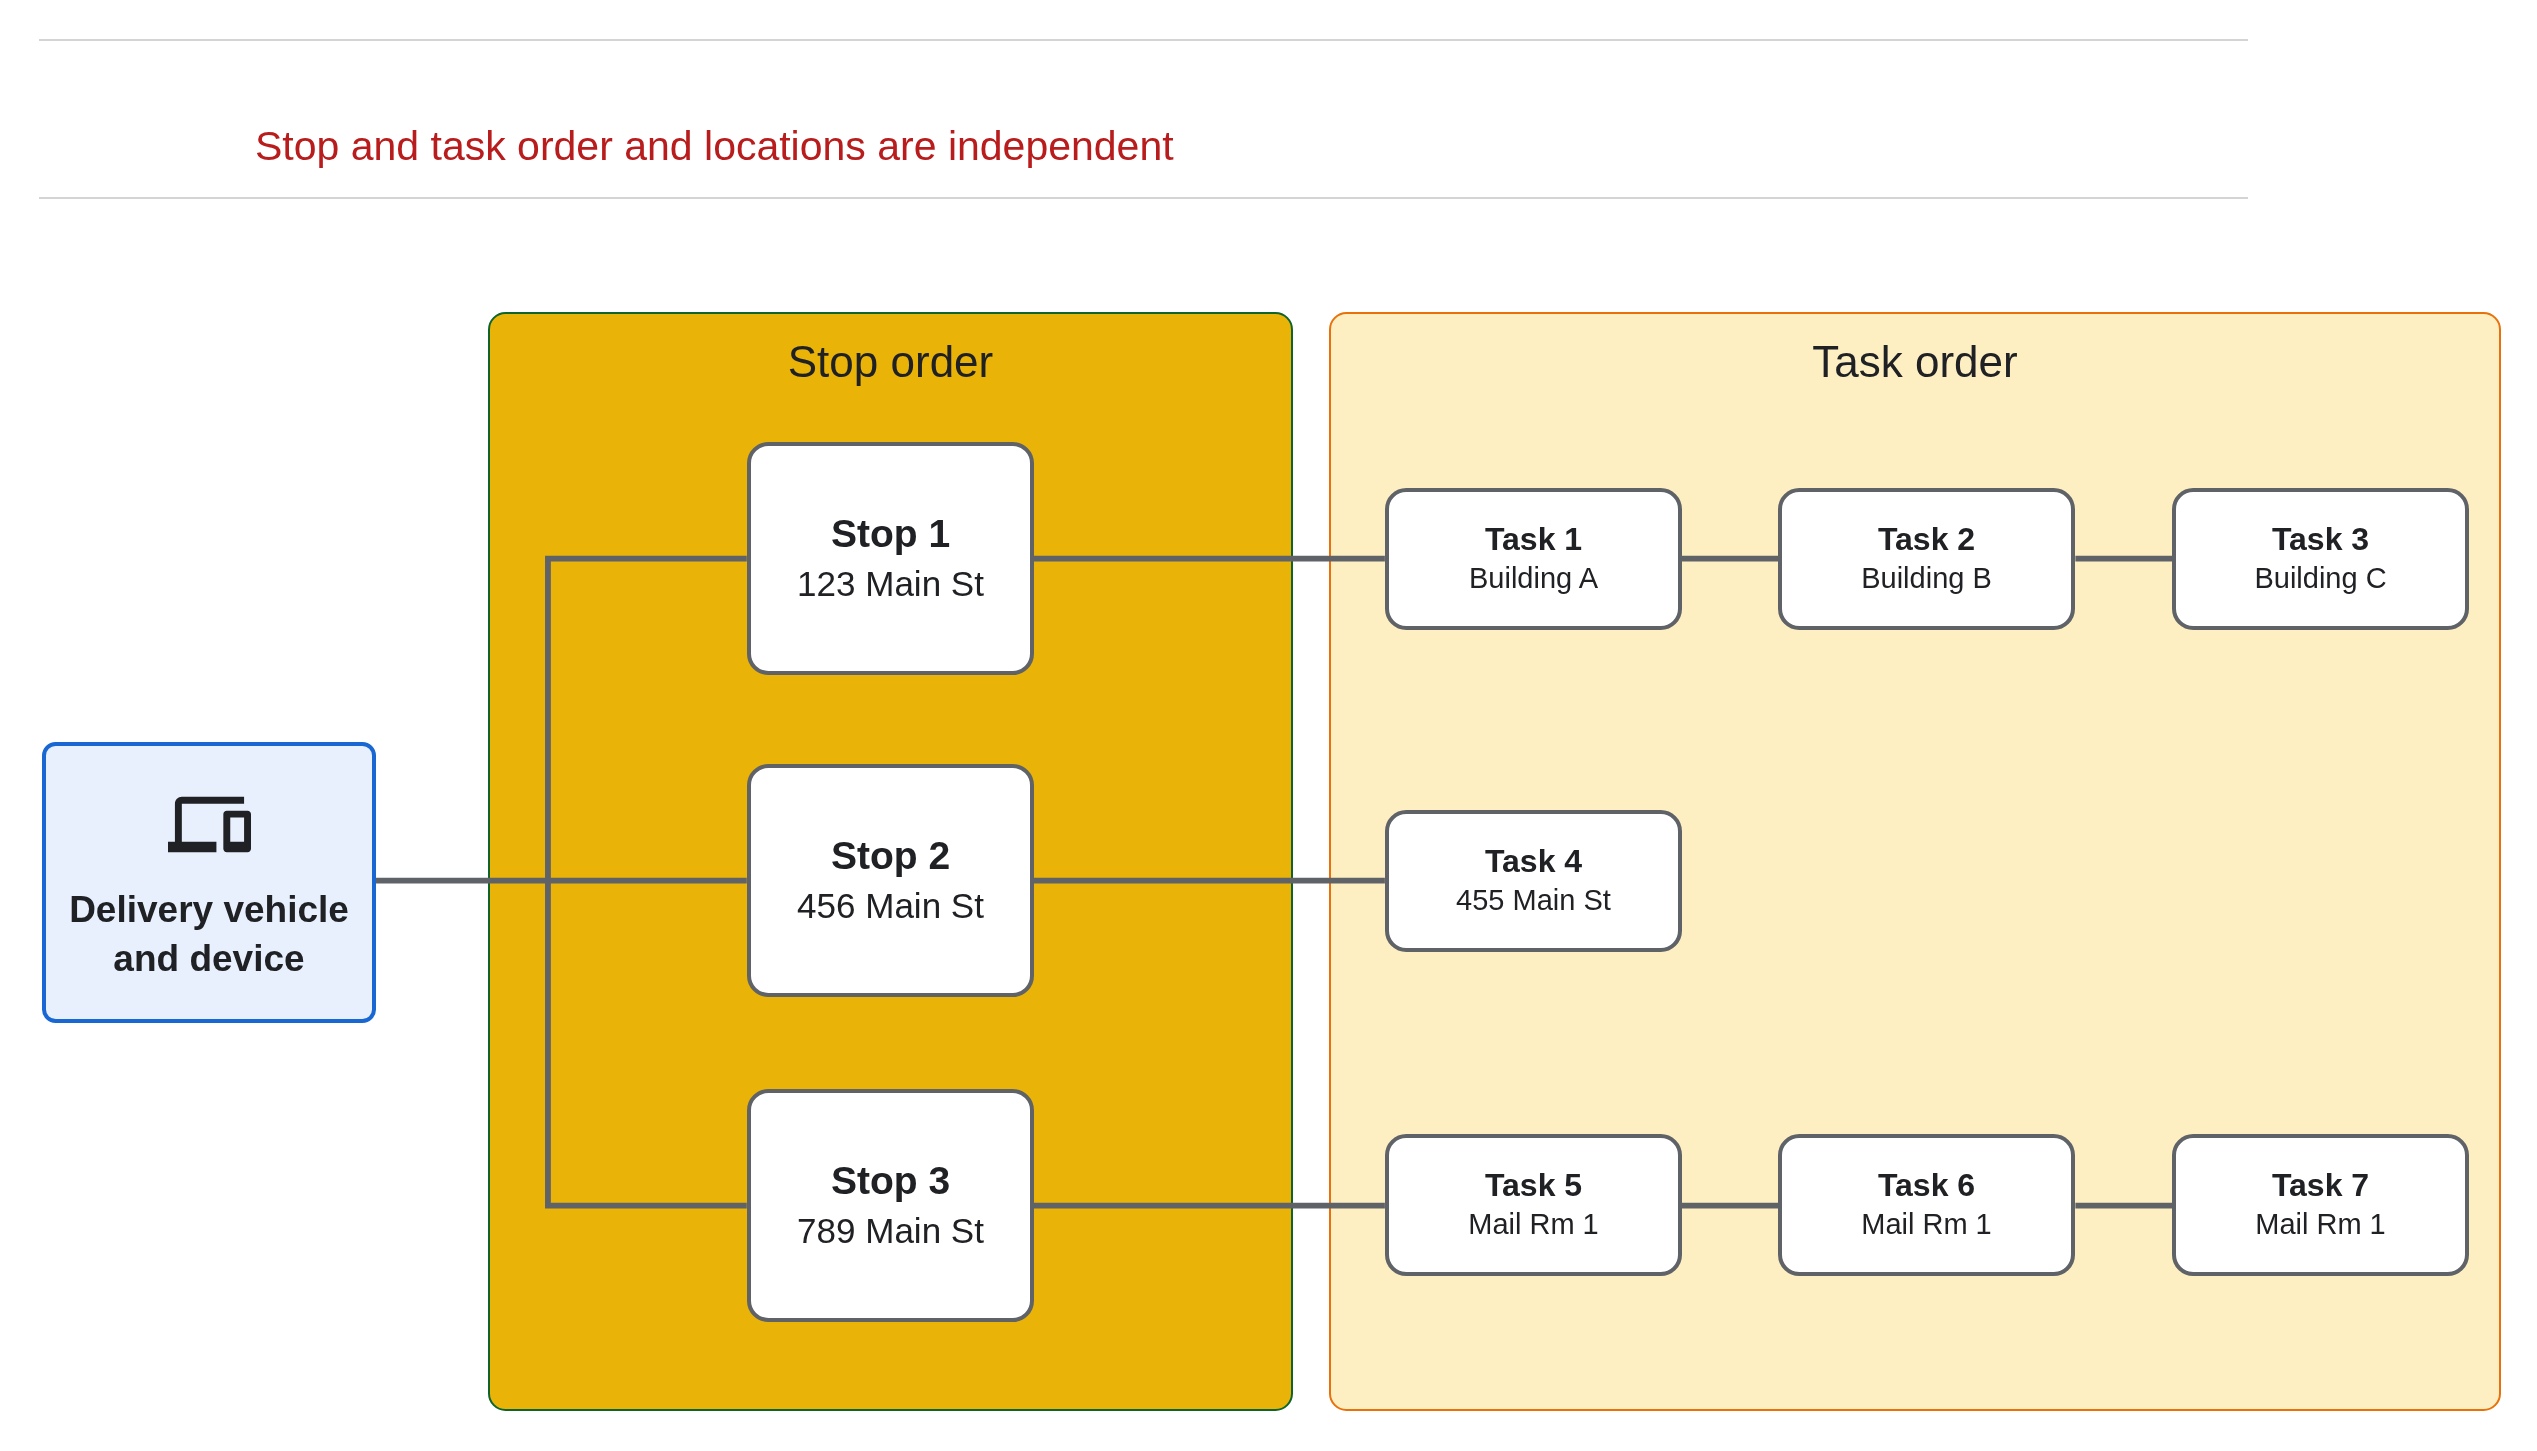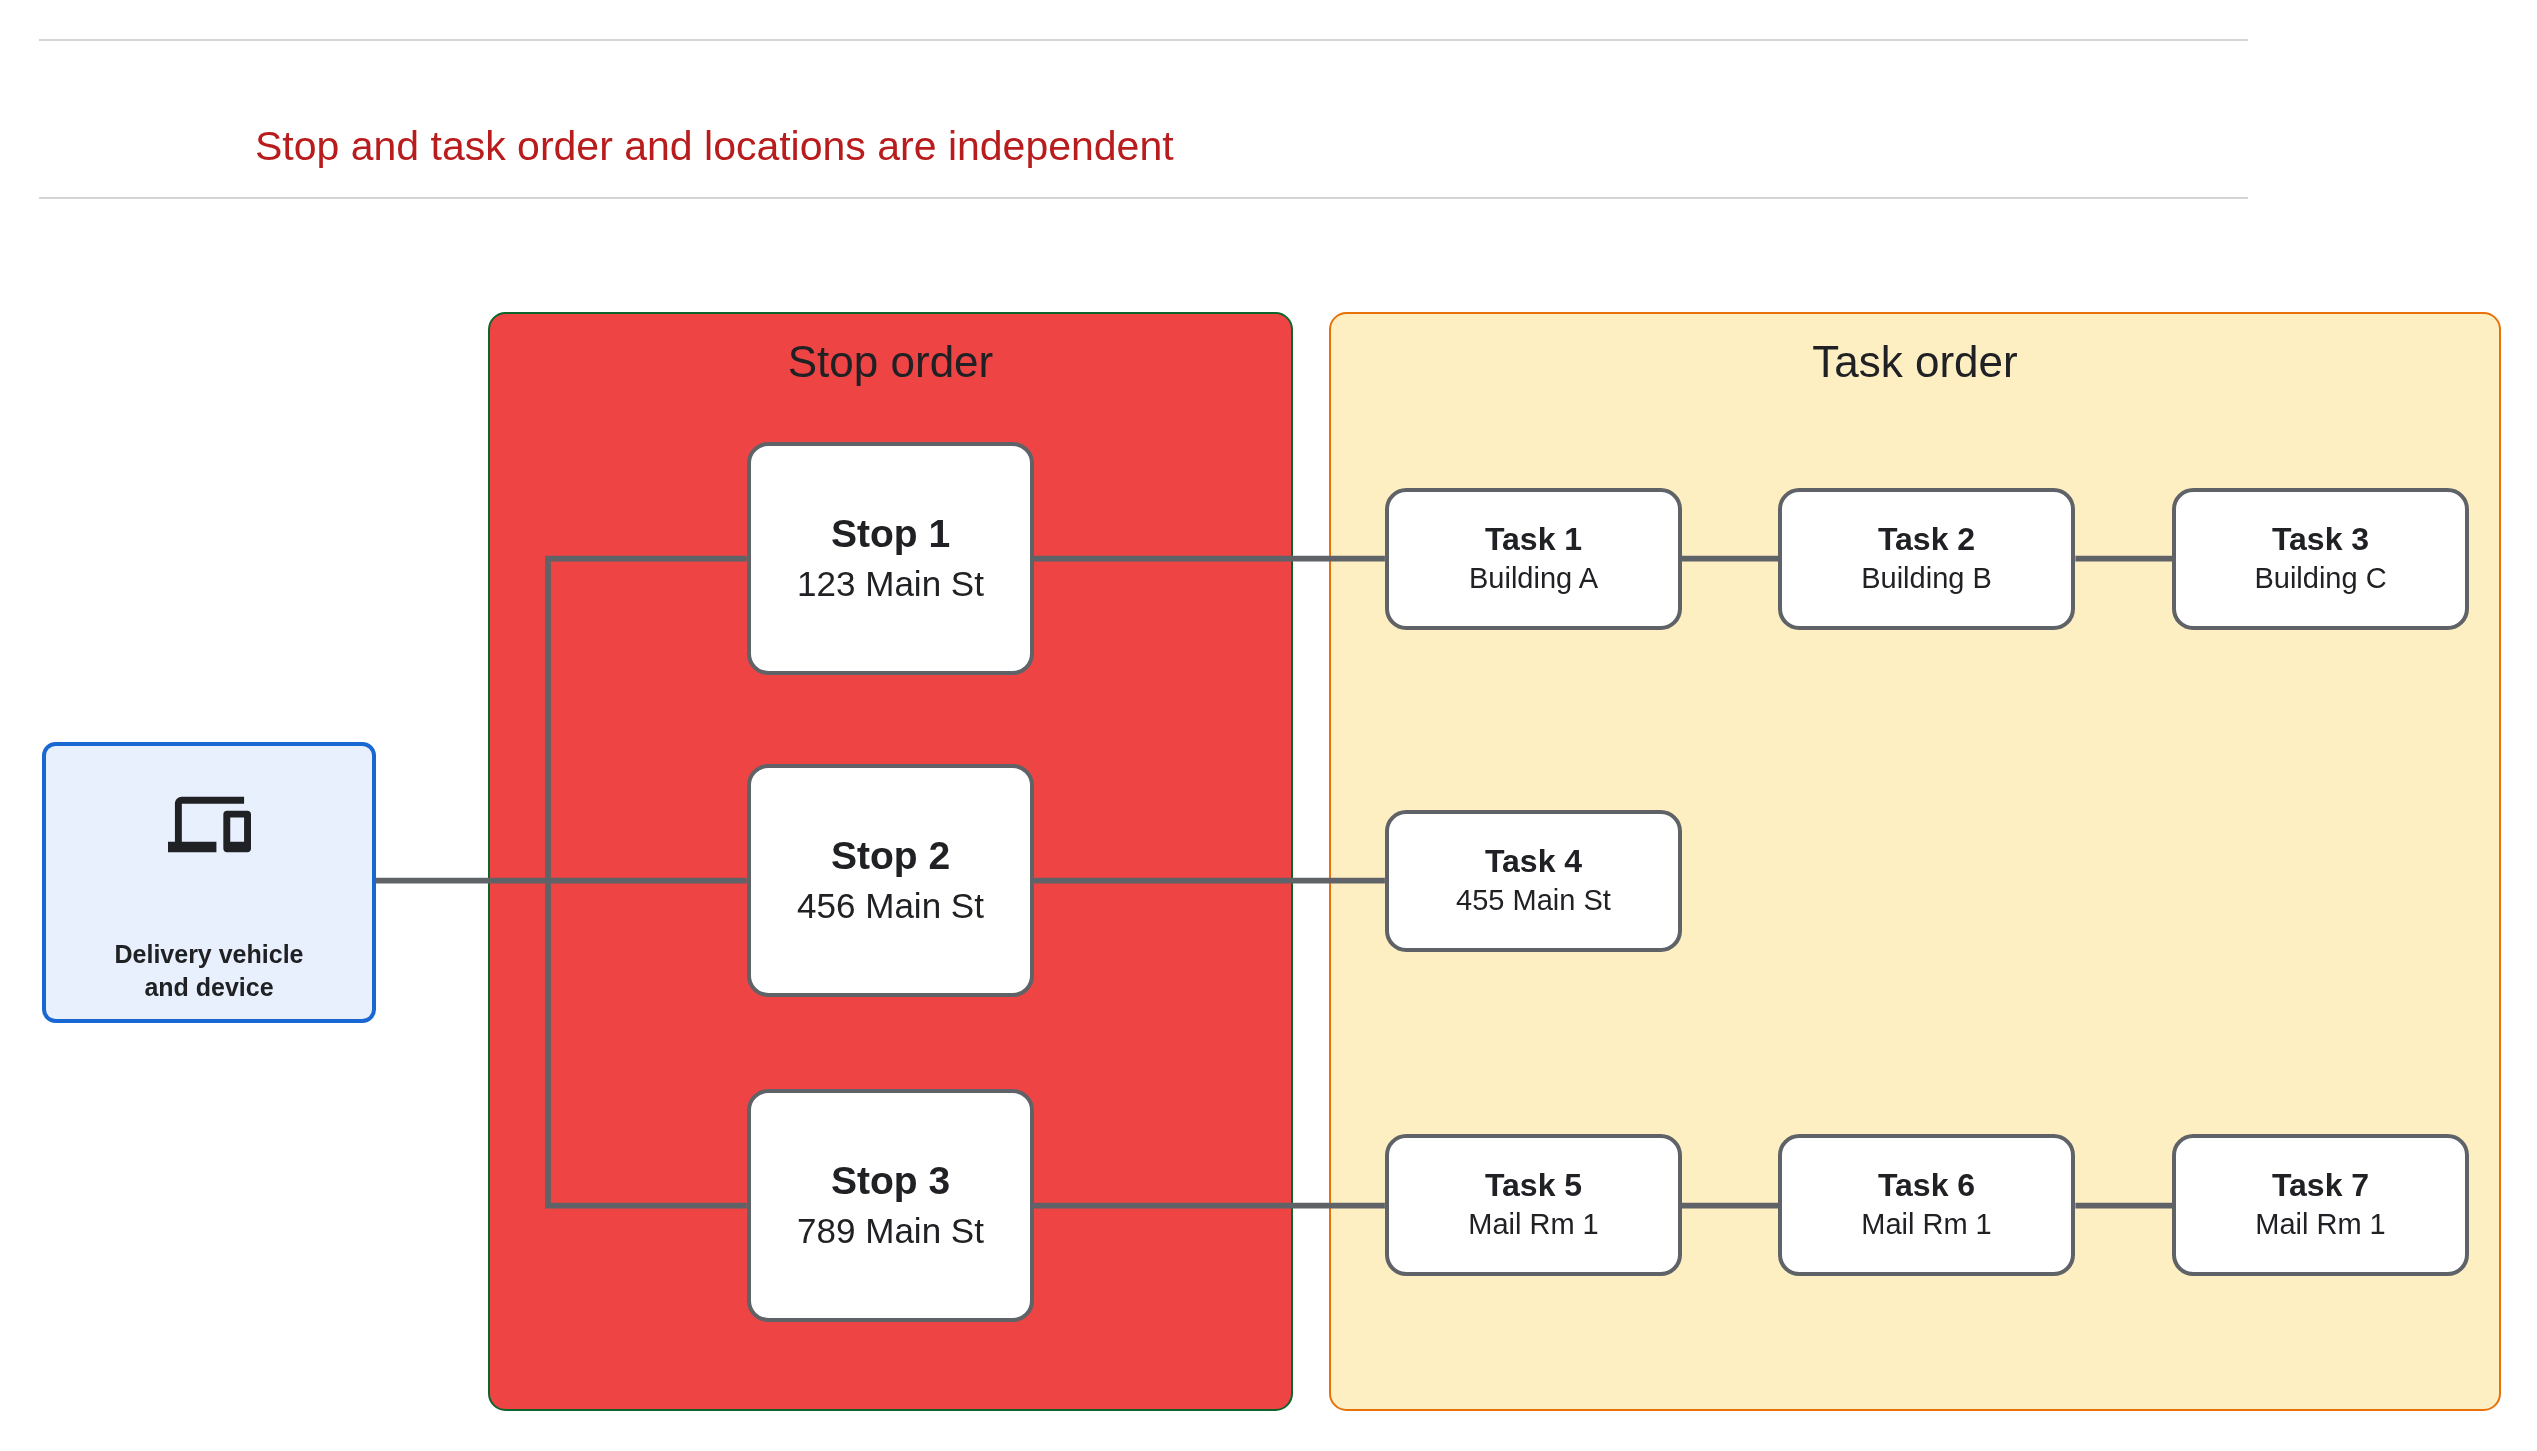--- a/index.html
+++ b/index.html
@@ -61,21 +61,21 @@
     position: absolute;
     top: 312px;
     height: 1099px;
     border-radius: 17.5px;
     box-sizing: border-box;
     z-index: 1;
   }
   .panel-stop {
     left: 488px;
     width: 805px;
-    background: #ef4444;
+    background: #eab308;
     border: 2.9px solid #0d652d;
   }
   .panel-task {
     left: 1329px;
     width: 1172px;
     background: #feefc3;
     border: 2.9px solid #e8710a;
   }
   .panel-label {
     position: absolute;
@@ -125,22 +125,22 @@
     background: #e8f0fe;
     border: 4.8px solid #1967d2;
     border-radius: 13.6px;
     display: flex;
     flex-direction: column;
     align-items: center;
     padding-top: 37px;
     z-index: 3;
   }
   .vehicle-label {
-    margin-top: 72px;
-    font-size: 25px;
+    margin-top: 20px;
+    font-size: 37px;
     font-weight: bold;
     line-height: 1.32;
     text-align: center;
     color: #202124;
   }
 </style>
 </head>
 <body>
 
 <div class="canvas">

